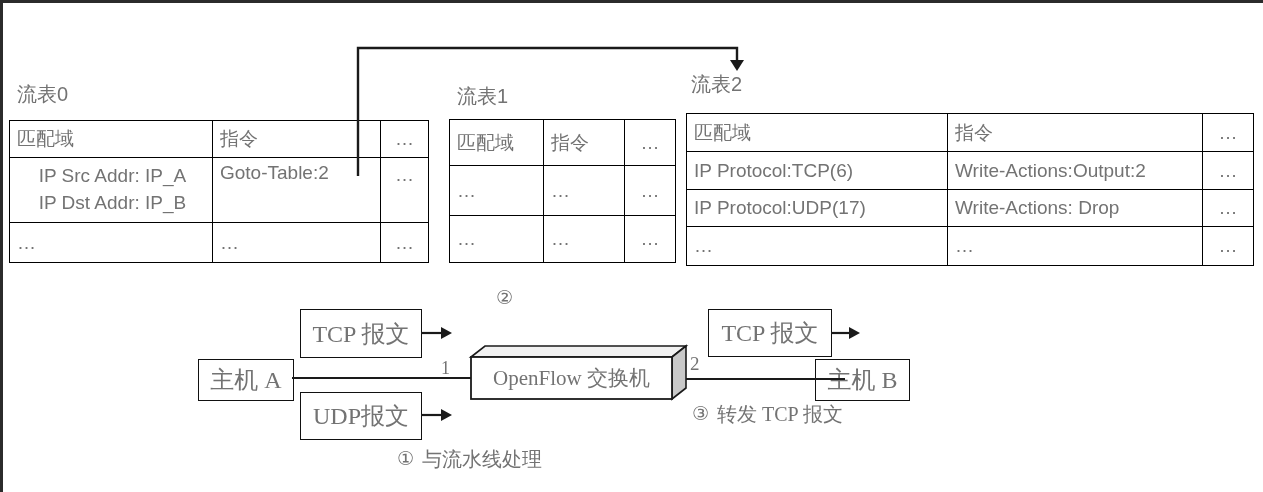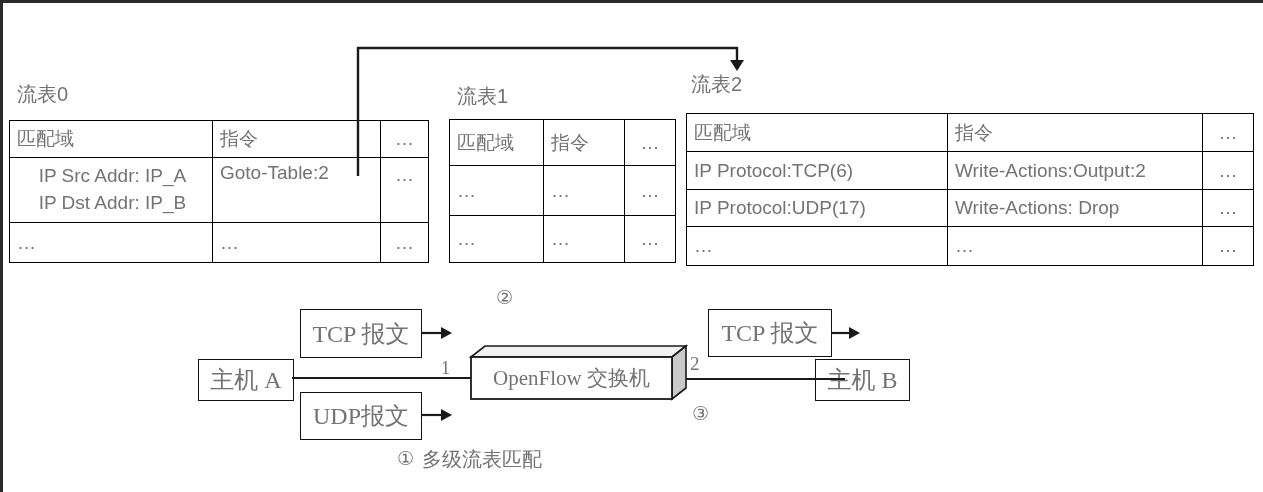--- a/index.html
+++ b/index.html
@@ -185,22 +185,23 @@
 
   <div class="port" style="left:441px;top:358px;">1</div>
   <div class="port" style="left:690px;top:353px;font-size:19px;">2</div>
 
   <div class="step" style="left:496px;top:285px;">
     <span class="num">②</span>
   </div>
 
   <div class="step" style="left:397px;top:446px;">
     <span class="num">①</span>
-    <span>多级流表匹配</span>
+    <span>与流水线处理</span>
   </div>
 
   <div class="step" style="left:692px;top:401px;">
     <span class="num">③</span>
     <span class="lines">
+      <span>转发 TCP 报文</span>
     </span>
   </div>
 
 </div>
 
 </body></html>

